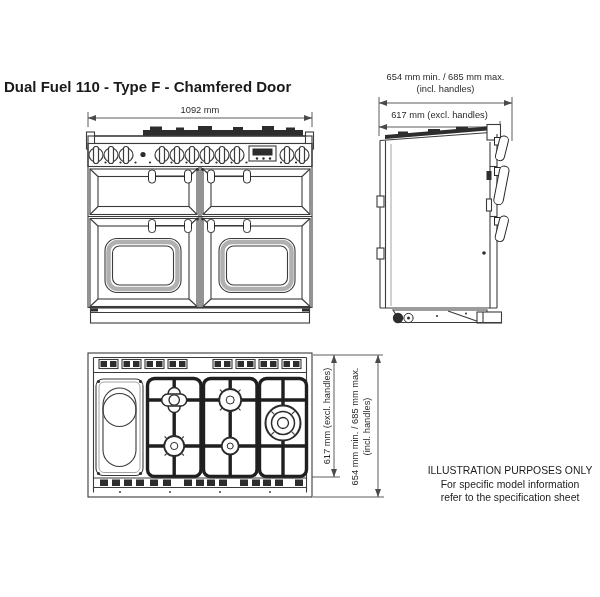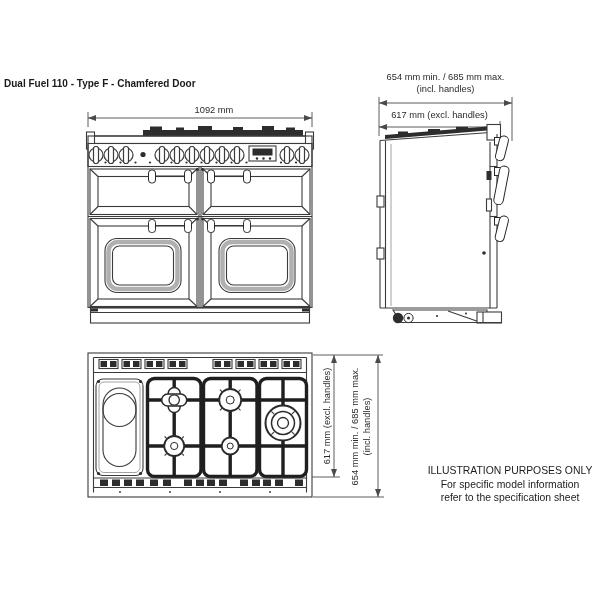--- a/index.html
+++ b/index.html
@@ -1,21 +1,21 @@
 <!DOCTYPE html>
 <html><head>
 <meta charset="utf-8">
 <style>
   html,body{margin:0;padding:0;background:#fff;}
   #canvas{position:relative;width:600px;height:597px;background:#fff;overflow:hidden;
           font-family:"Liberation Sans",sans-serif;color:#231f20;}
   #art{position:absolute;left:0;top:0;}
   .lbl{position:absolute;font-size:9.3px;color:#2a2a2a;line-height:12px;white-space:nowrap;}
   .center{text-align:center;}
-  .title{position:absolute;left:4px;top:78px;font-size:10px;font-weight:bold;color:#1a1a1a;}
+  .title{position:absolute;left:4px;top:78px;font-size:15px;font-weight:bold;color:#1a1a1a;}
   .rot{transform:rotate(-90deg);transform-origin:center;}
   .note{position:absolute;left:414px;top:464px;width:192px;text-align:center;
         font-size:10.4px;line-height:13.6px;color:#1c1c1c;}
   
   .ln{stroke:#3b3b3b;fill:none;stroke-width:1.1;}
   .lnW{fill:#fff;stroke:#3b3b3b;stroke-width:1.1;}
   .thin{stroke:#8a8a8a;fill:none;stroke-width:0.8;}
   .dk{fill:#2d2d2d;stroke:none;}
   .dim{stroke:#4a4a4a;fill:none;stroke-width:0.9;}
   .grid{stroke:#1f1f1f;fill:none;stroke-width:3.4;stroke-linecap:round;}
@@ -411,21 +411,21 @@
       <line class="dim" x1="334" y1="355" x2="334" y2="477" marker-start="url(#ahS)" marker-end="url(#ahE)"></line>
       <line class="dim" x1="312" y1="477" x2="340" y2="477"></line>
       <line class="dim" x1="378" y1="355" x2="378" y2="497" marker-start="url(#ahS)" marker-end="url(#ahE)"></line>
       <line class="dim" x1="313" y1="497" x2="384" y2="497"></line>
     </g>
   </g>
 </svg>
 
 <div class="title">Dual Fuel 110 - Type F - Chamfered Door</div>
 
-<div class="lbl center" style="left:164px;top:104px;width:100px;">1092 mm</div>
+<div class="lbl center" style="left:150px;top:104px;width:100px;">1092 mm</div>
 
 <div class="lbl center" style="left:365px;top:71px;width:161px;">
   <div>654 mm min. / 685 mm max.</div>
   <div>(incl. handles)</div>
 </div>
 <div class="lbl center" style="left:378px;top:109px;width:123px;">617 mm (excl. handles)</div>
 
 <div class="lbl center rot" style="left:262px;top:410px;width:130px;height:12px;">617 mm (excl. handles)</div>
 <div class="lbl center rot" style="left:286px;top:415px;width:150px;height:23px;line-height:11.5px;">
   <div>654 mm min. / 685 mm max.</div>

